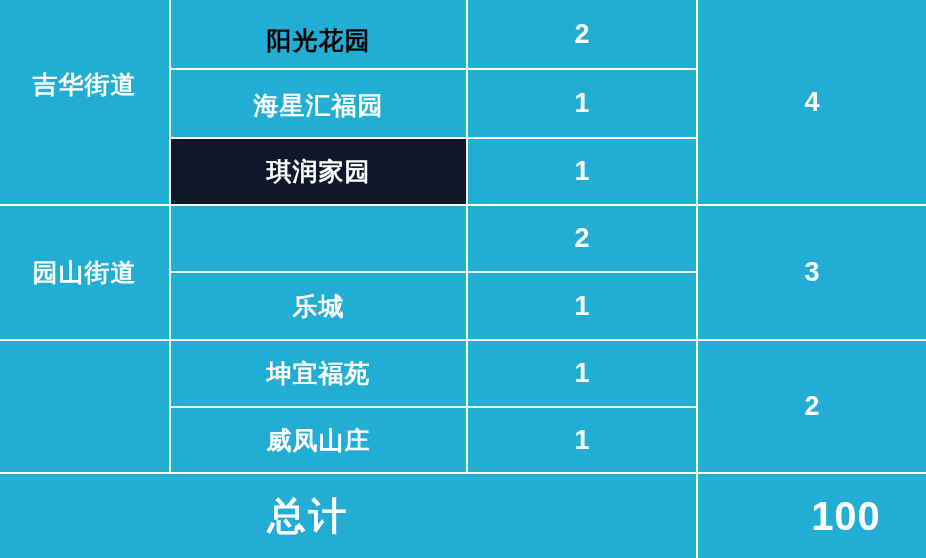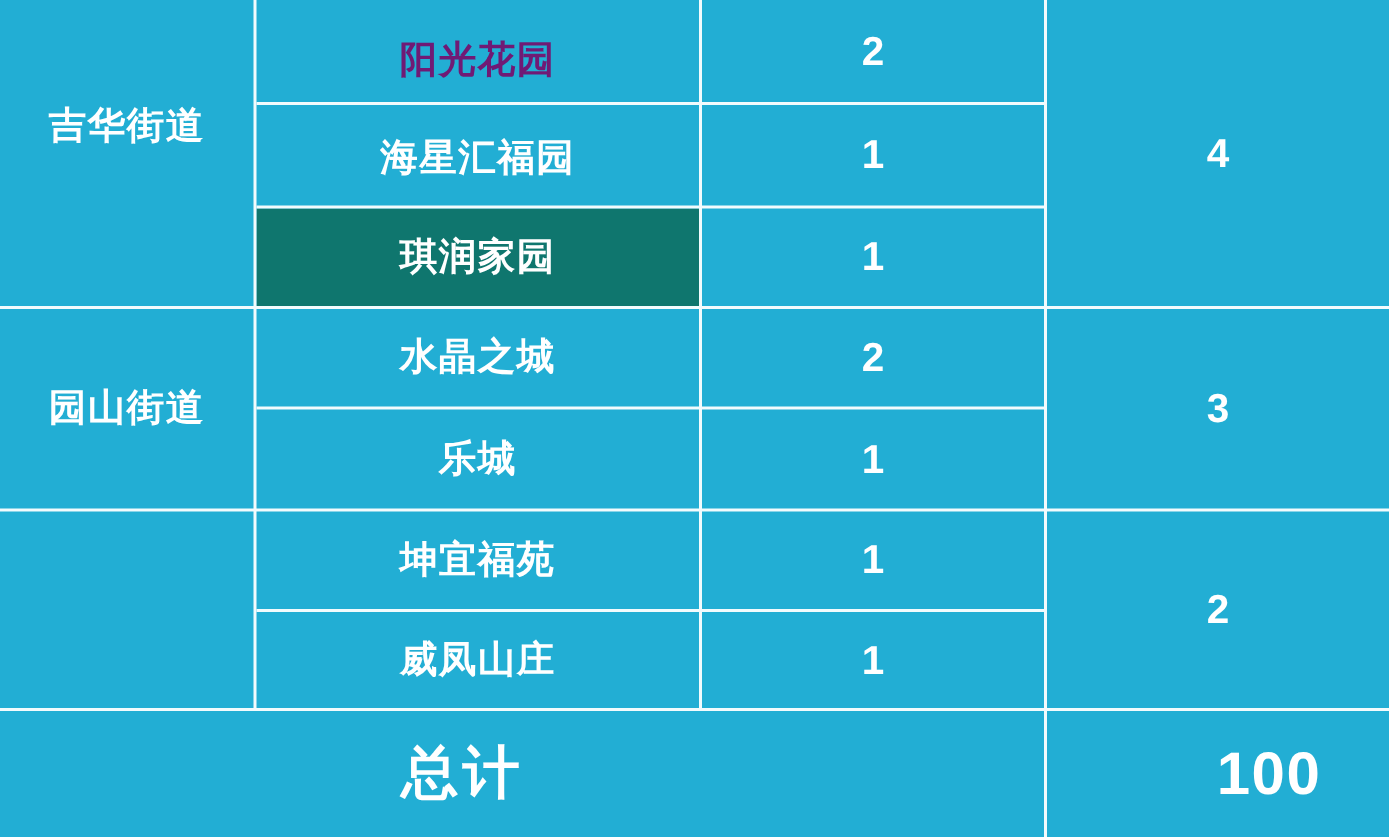--- a/index.html
+++ b/index.html
@@ -74,34 +74,33 @@
     margin-left: 34px;
   }
 </style>
 </head>
 <body style="background: rgb(34, 174, 212);">
 
 <div id="stat-table">
 
   <div class="cell txt-street" style="left: 0px; top: 0px; width: 169px; height: 168px; background: rgb(34, 174, 212); color: rgb(255, 255, 255);">吉华街道</div>
 
-  <div class="cell txt-community" style="left: 171px; top: 0px; width: 295px; height: 80px; background: rgb(34, 174, 212); color: #701a75;">阳光花园</div>
+  <div class="cell txt-community" style="left: 171px; top: 0px; width: 295px; height: 80px; background: rgb(34, 174, 212); color: #000000;">阳光花园</div>
   <div class="cell txt-count" style="left: 468px; top: 0px; width: 228px; height: 68px; background: rgb(34, 174, 212); color: rgb(255, 255, 255);">2</div>
 
   <div class="cell txt-community" style="left: 171px; top: 70px; width: 295px; height: 71px; background: rgb(34, 174, 212); color: rgb(255, 255, 255);">海星汇福园</div>
   <div class="cell txt-count" style="left: 468px; top: 70px; width: 228px; height: 67px; background: rgb(34, 174, 212); color: rgb(255, 255, 255);">1</div>
 
-  <div class="cell txt-community" style="left: 171px; top: 139px; width: 295px; height: 65px; background: #0f766e; color: rgb(255, 255, 255);">琪润家园</div>
+  <div class="cell txt-community" style="left: 171px; top: 139px; width: 295px; height: 65px; background: #0f172a; color: rgb(255, 255, 255);">琪润家园</div>
   <div class="cell txt-count" style="left: 468px; top: 139px; width: 228px; height: 65px; background: rgb(34, 174, 212); color: rgb(255, 255, 255);">1</div>
 
   <div class="cell txt-subtotal" style="left: 698px; top: 0px; width: 228px; height: 204px; background: rgb(34, 174, 212); color: rgb(255, 255, 255);">4</div>
 
   <div class="cell txt-street" style="left: 0px; top: 206px; width: 169px; height: 133px; background: rgb(34, 174, 212); color: rgb(255, 255, 255);">园山街道</div>
 
-  <div class="cell txt-community" style="left: 171px; top: 206px; width: 295px; height: 65px; background: rgb(34, 174, 212); color: rgb(255, 255, 255);">水晶之城</div>
   <div class="cell txt-count" style="left: 468px; top: 206px; width: 228px; height: 65px; background: rgb(34, 174, 212); color: rgb(255, 255, 255);">2</div>
 
   <div class="cell txt-community" style="left: 171px; top: 273px; width: 295px; height: 66px; background: rgb(34, 174, 212); color: rgb(255, 255, 255);">乐城</div>
   <div class="cell txt-count" style="left: 468px; top: 273px; width: 228px; height: 66px; background: rgb(34, 174, 212); color: rgb(255, 255, 255);">1</div>
 
   <div class="cell txt-subtotal" style="left: 698px; top: 206px; width: 228px; height: 133px; background: rgb(34, 174, 212); color: rgb(255, 255, 255);">3</div>
 
 
   <div class="cell txt-community" style="left: 171px; top: 341px; width: 295px; height: 65px; background: rgb(34, 174, 212); color: rgb(255, 255, 255);">坤宜福苑</div>
   <div class="cell txt-count" style="left: 468px; top: 341px; width: 228px; height: 65px; background: rgb(34, 174, 212); color: rgb(255, 255, 255);">1</div>

